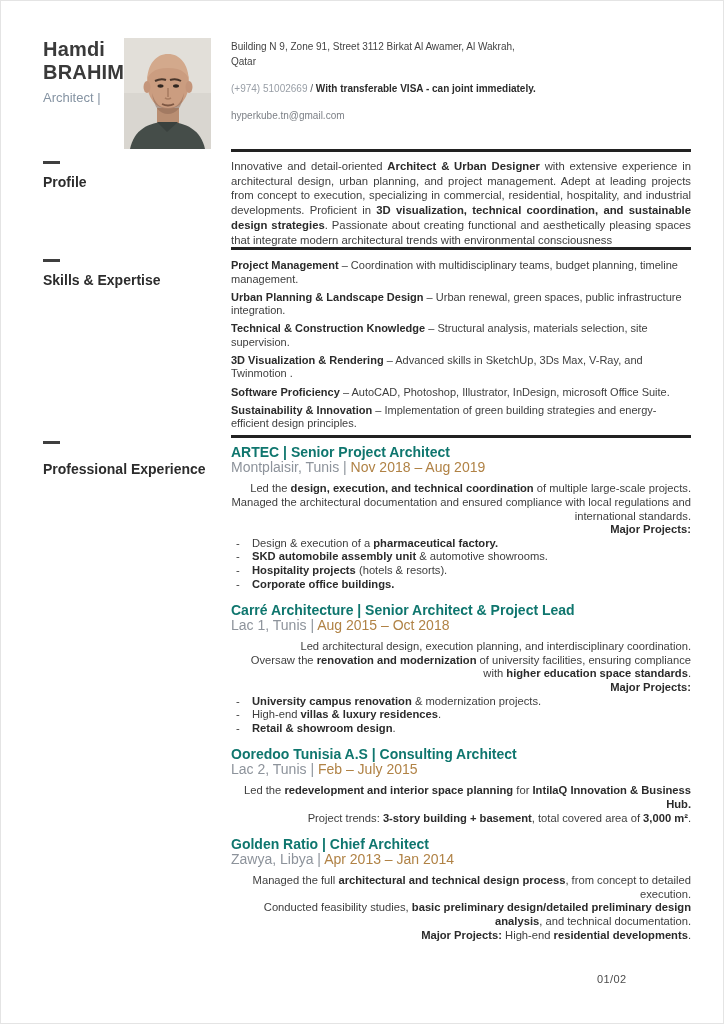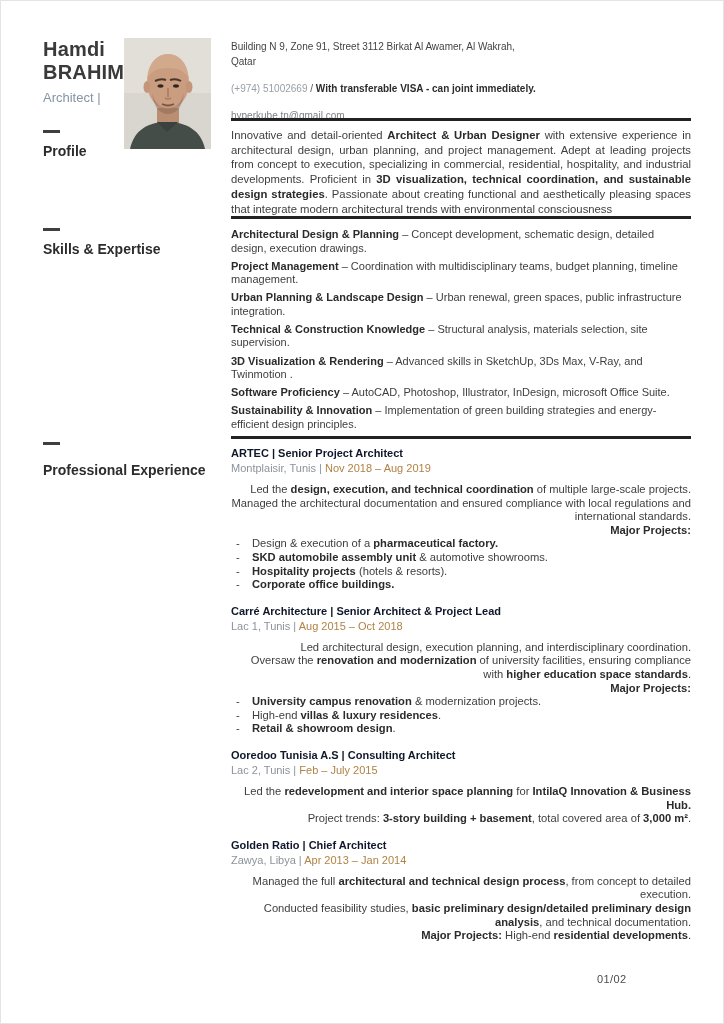--- a/index.html
+++ b/index.html
@@ -9,21 +9,21 @@
     width:724px; height:1024px;
     background:#ffffff;
     border:1px solid #e4e4e4;
     font-family:"Liberation Sans", sans-serif;
     color:#3e3e3e;
     overflow:hidden;
   }
   .row { display:flex; padding-left:42px; padding-right:32px; }
 
   
-  .header-row { height:117px; padding-top:37px; }
+  .header-row { height:148px; padding-top:37px; }
   .name-block { width:188px; flex:none; }
   .name { font-size:20px; font-weight:bold; color:#3a3a3a; line-height:23px; letter-spacing:.2px; }
   .job-title-head { margin-top:6px; font-size:13px; color:#8593a2; }
   .photo {
     position:absolute; left:123px; top:37px;
     width:87px; height:111px; overflow:hidden; background:#d8d5cf;
   }
   .photo svg { display:block; }
   .contact { flex:1; min-width:0; font-size:10px; line-height:14.5px; color:#434343; padding-top:2px; }
   .contact .phone-line { margin-top:13px; }
@@ -49,22 +49,22 @@
     text-align:justify; color:#3e3e3e;
   }
 
   
   .skills-list { padding-top:9px; }
   .skill-item { font-size:11px; line-height:13.3px; margin-bottom:5px; color:#3e3e3e; }
 
   
   .jobs-list { padding-top:7px; }
   .job { margin-bottom:12px; }
-  .job-title { font-size:11px; font-weight:bold; color:#0f172a; line-height:14px; }
-  .job-meta { font-size:11px; line-height:14px; margin-top:1px; }
+  .job-title { font-size:14px; font-weight:bold; color:#0f766e; line-height:14px; }
+  .job-meta { font-size:14px; line-height:14px; margin-top:1px; }
   .job-meta .loc { color:#8d939b; }
   .job-meta .dates { color:#b08245; }
   .job-body { margin-top:8px; font-size:11.2px; line-height:13.6px; color:#3e3e3e; }
   .job-body p { margin:0;text-align:right; }
   .bullets { list-style:none; }
   .bullets li { display:flex; }
   .bullets .mk { width:21px; flex:none; padding-left:5px; }
   .bullets .tx { flex:1; min-width:0; }
 
   .page-number {
@@ -138,21 +138,20 @@
       <p class="profile-text"><span>Innovative and detail-oriented </span><span class="b">Architect &amp; Urban Designer</span><span> with extensive experience in architectural design, urban planning, and project management. Adept at leading projects from concept to execution, specializing in commercial, residential, hospitality, and industrial developments. Proficient in </span><span class="b">3D visualization, technical coordination, and sustainable design strategies</span><span>. Passionate about creating functional and aesthetically pleasing spaces that integrate modern architectural trends with environmental consciousness</span></p>
     </div>
   </div>
 
   <div class="row sec-skills">
     <div class="sec-left">
       <div class="dash"></div>
       <div class="sec-title">Skills &amp; Expertise</div>
     </div>
     <div class="sec-right skills-list">
-        <p class="skill-item"><span class="b">Architectural Design &amp; Planning</span><span> – Concept development, schematic design, detailed design, execution drawings.</span></p>
         <p class="skill-item"><span class="b">Project Management</span><span> – Coordination with multidisciplinary teams, budget planning, timeline management.</span></p>
         <p class="skill-item"><span class="b">Urban Planning &amp; Landscape Design</span><span> – Urban renewal, green spaces, public infrastructure integration.</span></p>
         <p class="skill-item"><span class="b">Technical &amp; Construction Knowledge</span><span> – Structural analysis, materials selection, site supervision.</span></p>
         <p class="skill-item"><span class="b">3D Visualization &amp; Rendering</span><span> – Advanced skills in SketchUp, 3Ds Max, V-Ray, and Twinmotion .</span></p>
         <p class="skill-item"><span class="b">Software Proficiency</span><span> – AutoCAD, Photoshop, Illustrator, InDesign, microsoft Office Suite.</span></p>
         <p class="skill-item"><span class="b">Sustainability &amp; Innovation</span><span> – Implementation of green building strategies and energy-efficient design principles.</span></p>
       </div>
   </div>
 
   <div class="row sec-exp">

